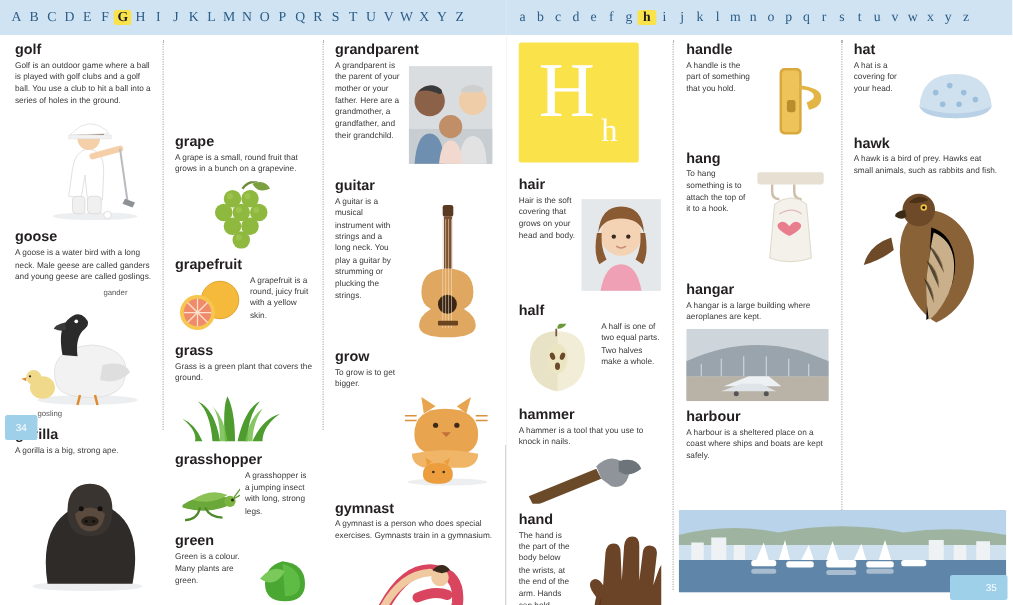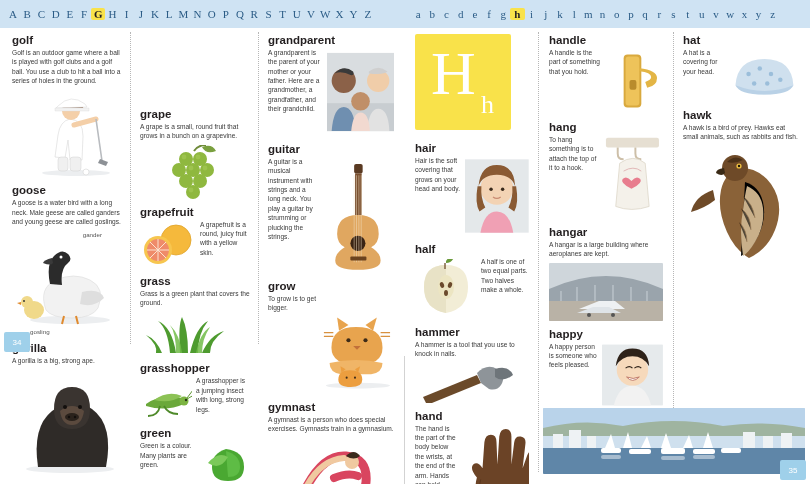--- a/index.html
+++ b/index.html
@@ -42,21 +42,21 @@
           border-radius:2px;}
   .hpanel .bigH{position:absolute;left:16px;top:8px;font-size:62px;line-height:62px;
                 color:#ffffff;font-family:"Liberation Serif",serif;}
   .hpanel .smh{position:absolute;left:66px;top:56px;font-size:26px;color:#ffffff;
                font-family:"Liberation Serif",serif;}
 
   
   .pgnum{position:absolute;bottom:4px;width:26px;height:20px;font-size:8px;
          color:#ffffff;display:flex;align-items:center;justify-content:center;}
   .pgnum.l{left:4px;background:#9fd0ea;border-radius:2px;}
-  .pgnum.r{right:4px;background:#9fd0ea;border-radius:2px;}
+  .pgnum.r{right:4px;background:#9fd0ea;border-radius:2px;padding-left:20px;}
 </style>
 </head>
 <body>
 
 <div class="page">
 
   <div class="alpha left" id="alphaUpper">
       <span class="ltr">A</span>
       <span class="ltr">B</span>
       <span class="ltr">C</span>
@@ -460,35 +460,20 @@
             <g stroke="#d6dde2" stroke-width="0.8">
               <path d="M12 28 v10 M28 24 v14 M46 22 v16 M64 22 v16 M82 24 v14 M98 28 v10"></path>
             </g>
             <path d="M30 46 l20 -8 l16 0 l10 8z" fill="#eef1f3"></path>
             <path d="M44 44 l-16 6 h44 l-12 -6z" fill="#dfe4e8"></path>
             <circle cx="40" cy="52" r="2" fill="#555"></circle>
             <circle cx="64" cy="52" r="2" fill="#555"></circle>
           </svg>
         </div>
 
-        <div class="entry">
-          <h3 class="word">happy</h3>
-          <div style="display:flex;gap:4px;align-items:flex-start;">
-            <p class="def" style="width:50px;">A happy person is someone who feels pleased.</p>
-            <svg class="art photo" width="62" height="62" viewBox="0 0 62 62">
-              <rect width="62" height="62" fill="#e6eaec"></rect>
-              <circle cx="31" cy="26" r="16" fill="#f6d9bb"></circle>
-              <path d="M14 22 q2 -18 17 -18 q16 0 17 18 q-6 -10 -17 -10 q-11 0 -17 10z" fill="#2e2219"></path>
-              <path d="M24 24 q4 -3 7 0" stroke="#2e2219" stroke-width="1.2" fill="none"></path>
-              <path d="M33 24 q4 -3 7 0" stroke="#2e2219" stroke-width="1.2" fill="none"></path>
-              <path d="M25 33 q6 7 13 0 q-6 3 -13 0z" fill="#ffffff" stroke="#c07a6a" stroke-width="1"></path>
-              <path d="M12 62 q5 -20 19 -20 q14 0 19 20z" fill="#f2f2f2"></path>
-            </svg>
-          </div>
-        </div>
 
         <div class="entry">
           <h3 class="word">harbour</h3>
           <p class="def">A harbour is a sheltered place on a coast where ships and boats are kept safely.</p>
         </div>
       </div>
 
       <div class="col" style="left:272px;width:130px;">
         <div class="entry">
           <h3 class="word">hat</h3>

